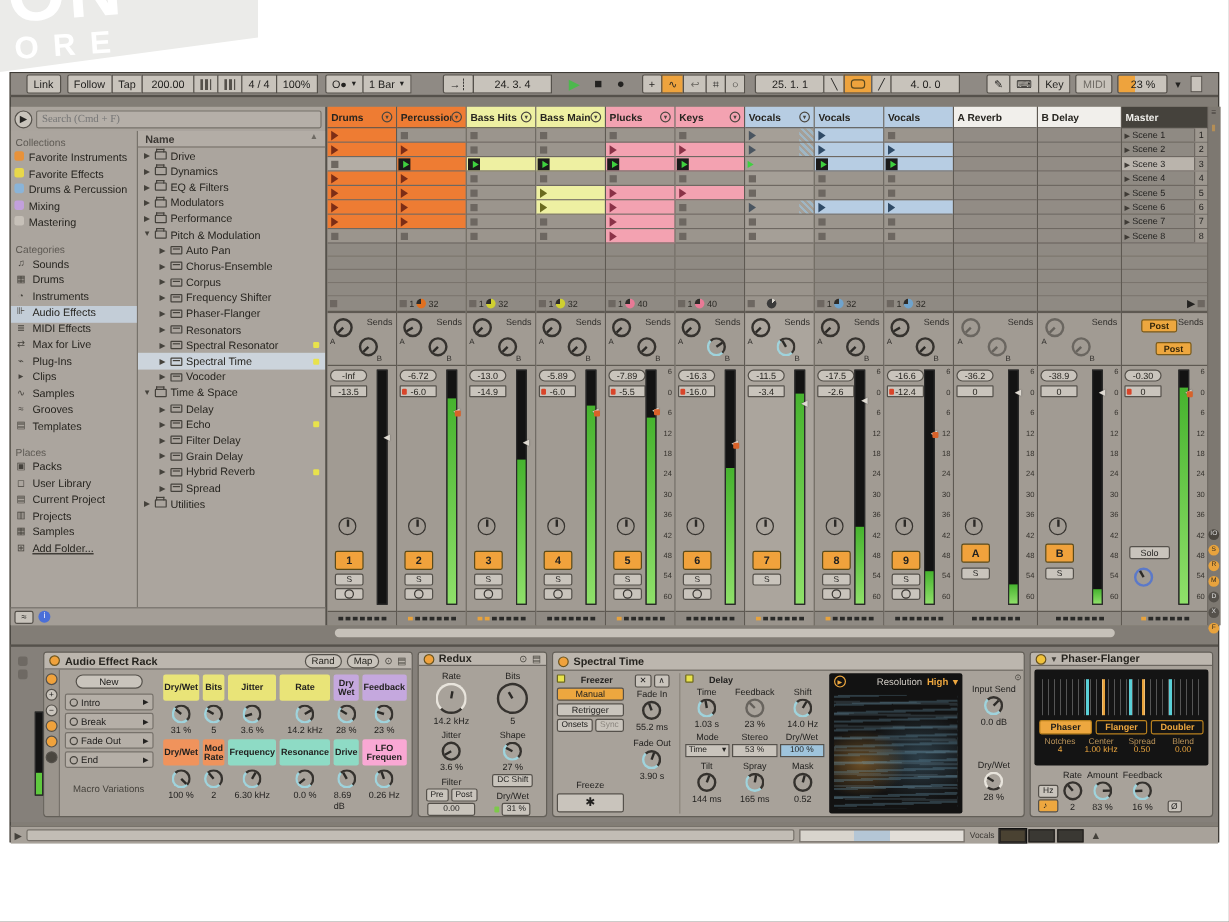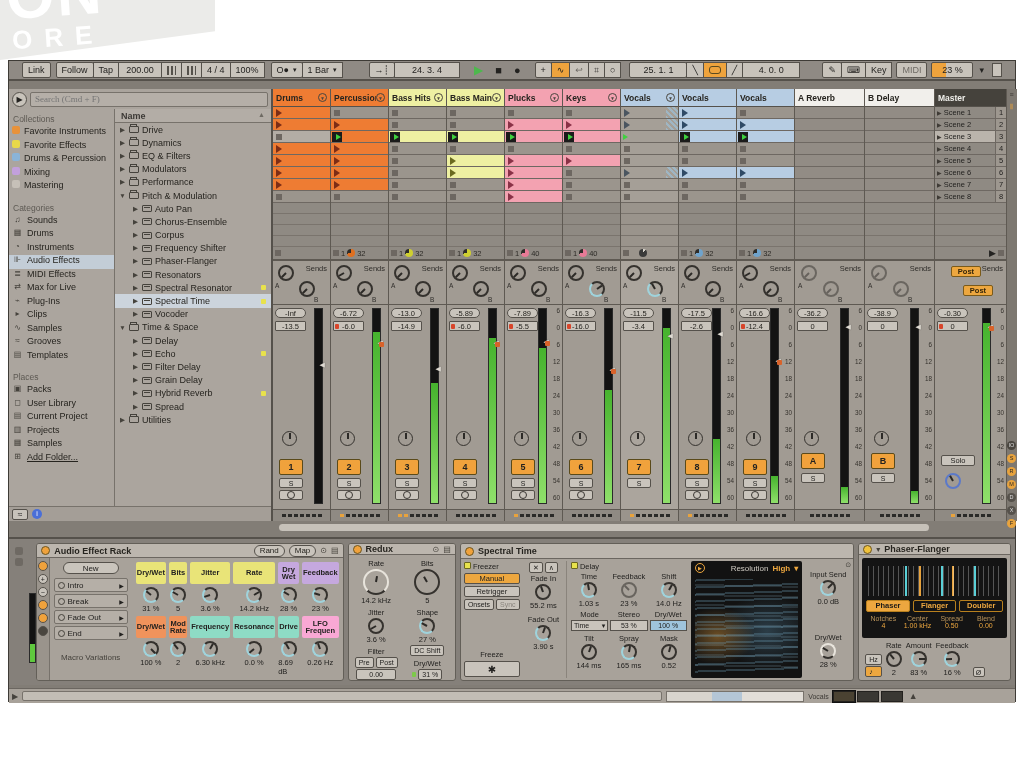--- a/index.html
+++ b/index.html
@@ -158,21 +158,21 @@
 .mini-btn.on{background:#eda73f}
 .valbox{background:#c9c4bc;border:1px solid #55514b;border-radius:2px;font-size:7px;padding:0 3px;line-height:9px}
 .row{display:flex;gap:2px;align-items:center}
 .gled{width:4px;height:5px;background:#7dc94a;border-radius:1px}
 
 .spectral{width:408px}
 .sp-body{display:flex;padding:2px;gap:3px}
 .sp-freeze{width:104px;border-right:1px solid #8a847c;display:flex;font-size:7.5px}
 .sp-fl{width:58px;display:flex;flex-direction:column;gap:2px;padding:1px}
 .chk{width:7px;height:7px;background:#e8e24c;border:1px solid #6b6620;display:inline-block;border-radius:1px}
-.chkrow{display:flex;gap:2px;font-weight:normal}
+.chkrow{display:flex;gap:13px;font-weight:bold}
 .wide-btn{background:#c9c4bc;border:1px solid #55514b;border-radius:2px;text-align:center;line-height:10px;height:11px}
 .wide-btn.on{background:#eda73f}
 .freeze-lab{margin-top:auto;text-align:center}
 .freeze-btn{height:16px;background:#c9c4bc;border:1px solid #55514b;border-radius:2px;text-align:center;font-size:10px;line-height:15px}
 .sp-fr{flex:1;display:flex;flex-direction:column;align-items:center;gap:1px;padding-top:1px}
 .xy-btns{display:flex;gap:2px}
 .sp-delay{width:118px;display:flex;flex-direction:column;font-size:7.5px;padding:1px}
 .kn3{display:flex;justify-content:space-between;text-align:center;margin-top:1px}
 .kn3>div{display:flex;flex-direction:column;align-items:center;width:36px;gap:1px}
 .modrow{display:flex;gap:2px;margin:2px 0;text-align:center}

